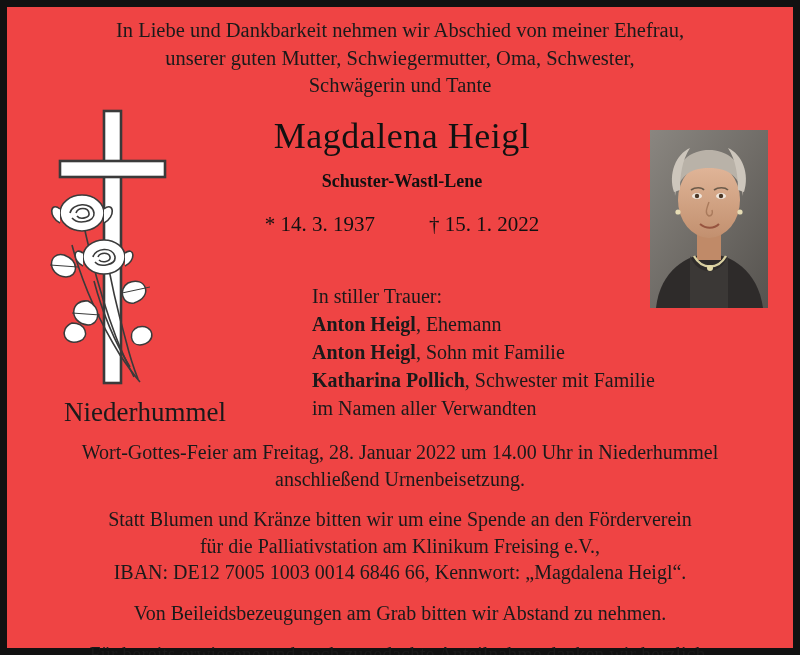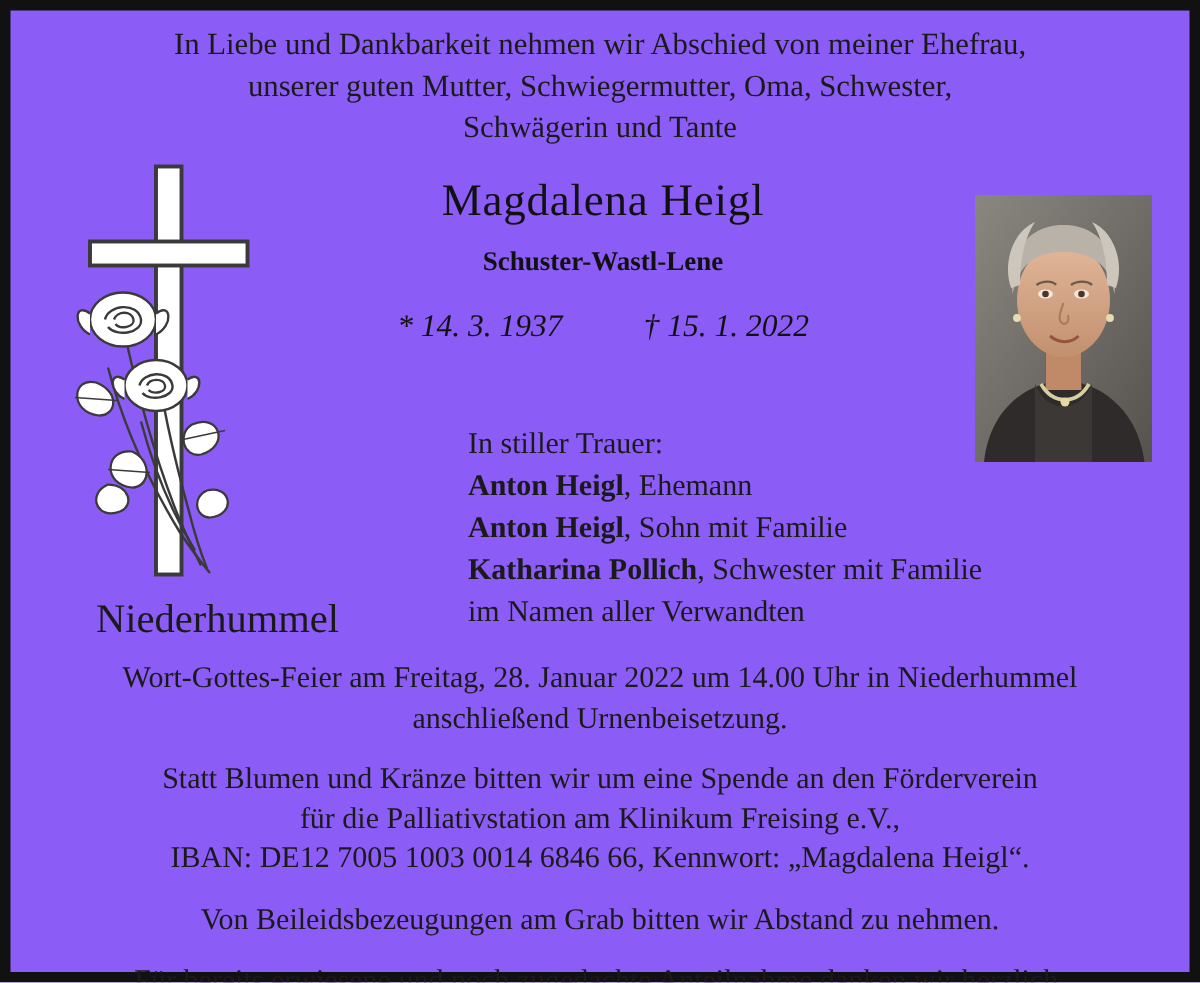--- a/index.html
+++ b/index.html
@@ -8,21 +8,21 @@
     background: #ffffff;
   }
   body {
     font-family: "Liberation Serif", serif;
     color: #1a1a1a;
   }
   .page {
     position: relative;
     width: 800px;
     height: 655px;
-    background: #8b5cf6;
+    background: #ef4444;
     box-sizing: border-box;
     overflow: hidden;
   }
   .border-frame {
     position: absolute;
     left: 0;
     top: 0;
     width: 800px;
     height: 655px;
     box-sizing: border-box;
@@ -52,40 +52,40 @@
 
   
   .name-block {
     position: absolute;
     left: 170px;
     top: 110px;
     width: 450px;
     text-align: center;
   }
   .deceased-name {
-    font-size: 30px;
+    font-size: 36px;
     letter-spacing: 0.5px;
     line-height: 1.1;
     color: #111111;
   }
   .nickname {
     margin-top: 14px;
     font-size: 18px;
     font-weight: bold;
     color: #111111;
   }
   .dates {
     margin-top: 20px;
     font-size: 21px;
     color: #111111;
     display: flex;
     justify-content: center;
     gap: 54px;
   }
-  .dates span { white-space: nowrap; font-style: italic; }
+  .dates span { white-space: nowrap; }
 
   
   .mourners {
     position: absolute;
     left: 305px;
     top: 275px;
     width: 470px;
     font-size: 20px;
     line-height: 1.4;
     text-align: left;

